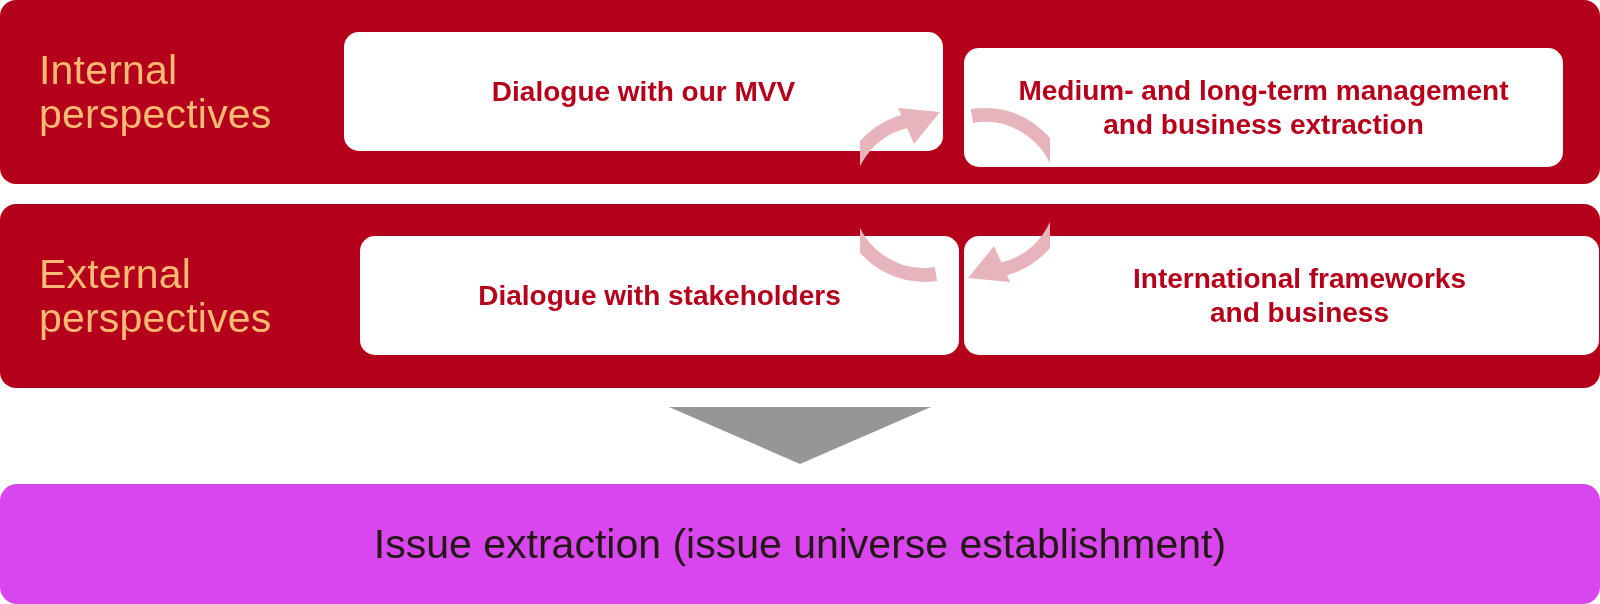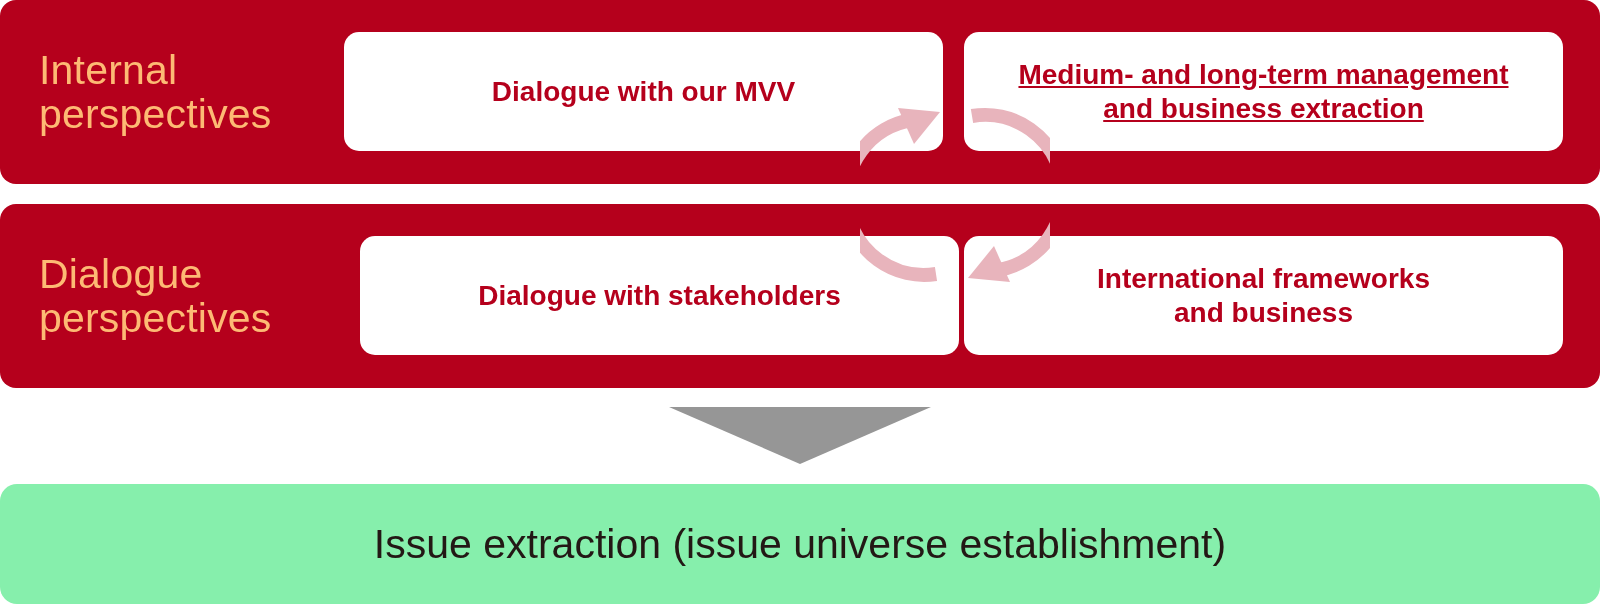--- a/index.html
+++ b/index.html
@@ -7,40 +7,40 @@
   .band{position:absolute;left:0;width:1600px;height:184px;background:#b5001c;border-radius:16px;}
   .band.internal{top:0;}
   .band.external{top:204px;}
   .band-label{position:absolute;left:39px;color:#fdba74;font-size:41px;line-height:44px;font-weight:400;letter-spacing:0.2px;}
   .band.internal .band-label{top:48px;}
   .band.external .band-label{top:48px;}
   .band-label span{display:block;}
   .card{position:absolute;width:599px;height:119px;background:#fff;border-radius:15px;display:flex;align-items:center;justify-content:center;text-align:center;color:#b5001c;font-size:28px;line-height:34px;font-weight:bold;}
   .card span{display:block;}
   .c1{left:344px;top:32px;}
-  .c2{left:964px;top:32px;text-decoration:underline;}
+  .c2{left:964px;top:48px;}
   .c3{left:344px;top:236px;margin-left:16px;}
-  .c4{left:964px;top:236px;}
+  .c4{left:964px;top:236px;padding-left:36px;}
   .cycle{position:absolute;left:860px;top:100px;width:190px;height:190px;pointer-events:none;}
   .down-arrow{position:absolute;left:669px;top:407px;width:262px;height:57px;}
-  .result{position:absolute;left:0;top:484px;width:1600px;height:120px;background:#86efac;border-radius:17px;display:flex;align-items:center;justify-content:center;color:#231815;font-size:41px;}
+  .result{position:absolute;left:0;top:484px;width:1600px;height:120px;background:#d946ef;border-radius:17px;display:flex;align-items:center;justify-content:center;color:#231815;font-size:41px;}
 </style>
 </head>
 <body>
 
 <div class="band internal">
   <div class="band-label">
     <span>Internal</span>
     <span>perspectives</span>
   </div>
 </div>
 
 <div class="band external">
   <div class="band-label">
-    <span>Dialogue</span>
+    <span>External</span>
     <span>perspectives</span>
   </div>
 </div>
 
 <div class="card c1">
   <div>
       <span>Dialogue with our MVV</span>
     </div>
 </div>
 <div class="card c2">

